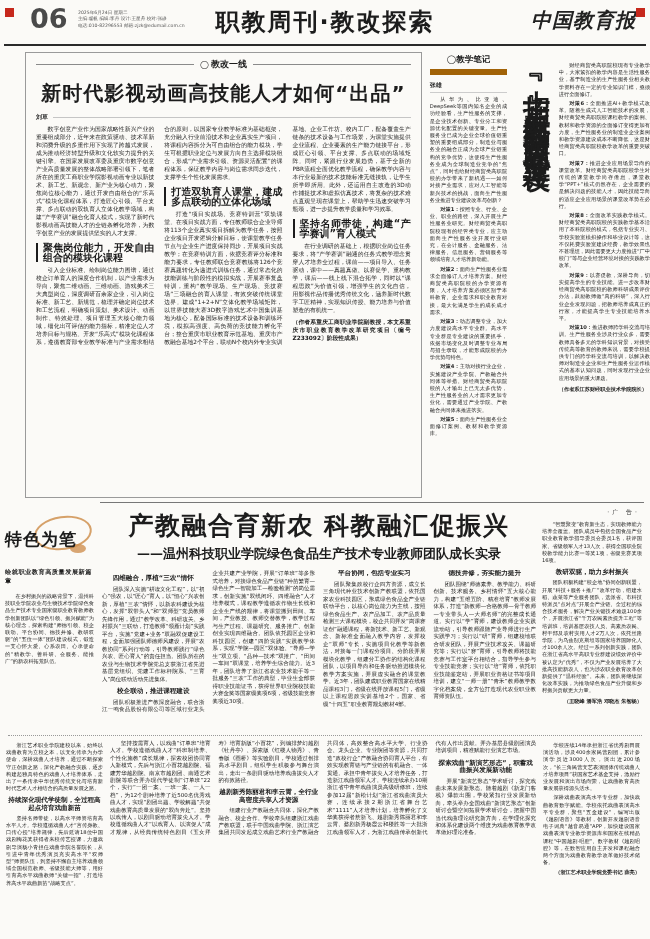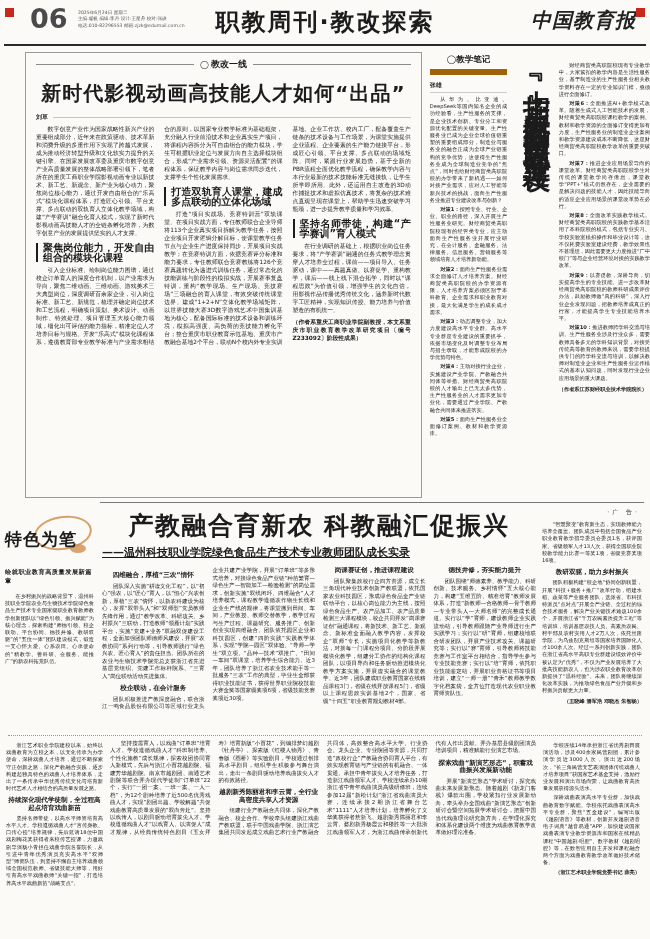--- a/index.html
+++ b/index.html
@@ -58,21 +58,21 @@
   .logo-ellipse { position:absolute; right:2px; top:2px; width:58px; height:34px;
     border:2.5px solid #cf9050; border-radius:50%; transform:rotate(-8deg); opacity:.85; }
   .logo-dot { position:absolute; right:8px; top:30px; width:16px; height:9px;
     background:#cf9050; border-radius:50%; opacity:.8; }
   .logo-text { position:absolute; left:0; top:14px; font-size:17px; font-weight:900;
     letter-spacing:1px; transform:skewX(-4deg); }
   .logo-tagline { font-size:6.2px; font-weight:bold; margin-top:2px; letter-spacing:0.5px; }
   .feature-sidebar .smalltext { margin-top:7px; height:148px; }
   .mid-main { width:442px; padding:0 4px; }
   h2.mid-head { font-size:25px; font-weight:900; text-align:center; letter-spacing:1.5px; margin:3px 0 3px; }
-  .mid-sub { font-size:11px; font-weight:bold; text-align:left; margin-bottom:7px;text-decoration:underline; }
+  .mid-sub { font-size:13px; font-weight:bold; text-align:center; margin-bottom:7px; }
   .flow4 { column-count:4; column-gap:8px; height:164px; overflow:hidden;
     font-size:5.5px; line-height:7.5px; text-align:justify; }
   .centerhead { font-size:6.6px; font-weight:bold; text-align:center; margin:5px 0 3px;
     break-inside:avoid; text-indent:0 !important; }
   .mid-col5 { width:106px; padding:0 4px 0 2px; }
   .ad-mark { font-size:6px; letter-spacing:3px; text-align:right; color:#333; margin:2px 2px 4px 0; }
   .mid-col5 .smalltext { height:208px; }
   .authors { font-weight:bold; text-align:right; text-indent:0 !important; margin-top:3px; }
   
   .dotted-rule { border-top:1.5px dotted #999; margin:5px 8px 4px 8px; }
@@ -173,23 +173,23 @@
         <p>在乡村振兴的战略背景下，温州科技职业学院农业与生物技术学院绿色食品生产技术专业国家级职业教育教师教学创新团队以“绿色引领、振兴赋能”为核心理念，探索构建“师德引领、校企联动、平台协同、德技并修、教研双驱”的“五位一体”团队建设模式，锻造一支心怀大爱、心系农田、心承使命的“精教学、善科研、会服务、能推广”的新农科拓荒队伍。</p>
       </div>
     </aside>
 
     <article class="mid-main">
       <h2 class="mid-head">产教融合育新农 科教融汇促振兴</h2>
       <div class="mid-sub">——温州科技职业学院绿色食品生产技术专业教师团队成长实录</div>
       <div class="flow4">
         <div class="centerhead">四维融合，厚植“三农”情怀</div>
         <p>团队深入实施“耕读文化工程”，以“初心”强农，以“匠心”育人，以“恒心”兴农创新，厚植“三农”情怀，以新农科建设为核心，发挥“双带头人”和“双师型”党员教师先锋作用，通过“教学改革、科研攻关、乡村振兴”三联动，打造教师“领雁计划”实践平台，实施“党建+业务”双融双促建设工程，全面加强团队师德师风建设，开展“农教协同”系列行动等，引导教师践行“绿色兴农、匠心育人”的责任担当。团队所在的农业与生物技术学院党总支获浙江省先进基层党组织、党建工作标杆院系、“三育人”岗位联动活动先进集体。</p>
-        <div class="centerhead">校企联动，在会计服务</div>
+        <div class="centerhead">校企联动，推进课程建设</div>
         <p>团队积极推进产教深度融合，联合浙江一鸣食品股份有限公司等区域行业龙头企业共建产业学院，开展“订单班”等多形式培养，对接绿色食品产业链“种苗繁育—绿色生产—智能加工—检验检测”的岗位需求，创新实施“双线闭环、四维融合”人才培养模式，课程教学遵循农作物生长线和企业生产线的规律，将课堂搬到田间、车间，产业教授、教师交替教学，教学过程与生产过程、课题研究、服务推广、创新创业实现四维融合。团队依托园区企业和科技园区，创建“四阶实践”实践教学体系，实现“学院—园区”双体验、“导师—学生”双立项、“品种—技术”双推广、“田间—车间”双课堂，培养学生综合能力。近3年，团队培养了浙江省农业技术能手等一批服务“三农”工作的典型，毕业生全部获得职业技能证书，获得世界职业院校技能大赛金奖等国家级奖项6项，省级技能竞赛奖项近30项。</p>
-        <div class="centerhead">岗课赛证创，推进课程建设</div>
+        <div class="centerhead">平台协同，包括专业实习</div>
         <p>团队聚集政校行企四方资源，成立长三角现代种业技术创新产教联盟，依托国家农业科技园区，形成绿色食品全产业链联动平台，以核心岗位能力为主线，按照绿色食品生产、农产品加工、农产品质量检测三大课程模块，校企共同开发“岗课赛证创”融通课程，将新技术、新工艺、新观念、新标准全面融入教学内容，发挥校企“双师”专长，实施项目化教学等新教法，对接每一门课程分项目、分阶段开展模块化教学，组建分工协作的结构化课程团队，以项目导向和任务驱动推进模块化教学方案实施，开展虚实融合的课堂教学。近3年，团队建成职业教育国家在线精品课程3门，省级在线开放课程5门，省级以上课程思政实训基地2个，国家、省级“十四五”职业教育规划教材4部。</p>
         <div class="centerhead">德技并修，夯实能力提升</div>
         <p>团队围绕“师德素养、教学能力、科研创新、技术服务、乡村情怀”五大核心能力，构建“五维五阶、精准培育”教师发展体系，打造“新教师—合格教师—骨干教师—专业带头人—大师名师”的完整成长通道。实行以“学”育师，建设教师企业实践流动站，引导教师跟随产业导师进行生产实践学习；实行以“研”育师，组建校地联合研发团队，开展产业技术攻关、课题研究等；实行以“赛”育师，引导教师将技能竞赛与工作室平台相结合，指导学生参与专业技能竞赛；实行以“培”育师，依托职业技能鉴定站，开展职业资格证书等项目培训，建立“一师一册”“青禾”教师教学数字化档案袋，全方位打造现代农业职业教育师资队伍。</p>
       </div>
     </article>
 
     <aside class="mid-col5">
       <div class="ad-mark">·广 告·</div>
       <div class="smalltext">
         <p>“智慧聚变”教育新生态，实现教师能力培养全覆盖。团队成员中包括全国食品产业职业教育教学指导委员会委员1名，获评国家、省级领军人才13人次，获得全国职业院校教学能力比赛一等奖1项，省级竞赛奖项16项。</p>

